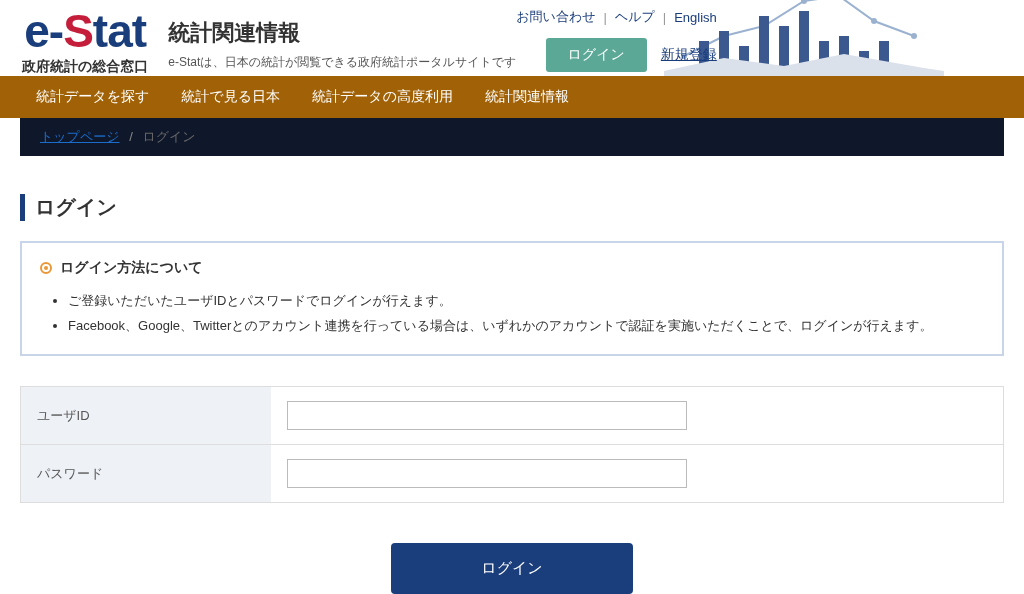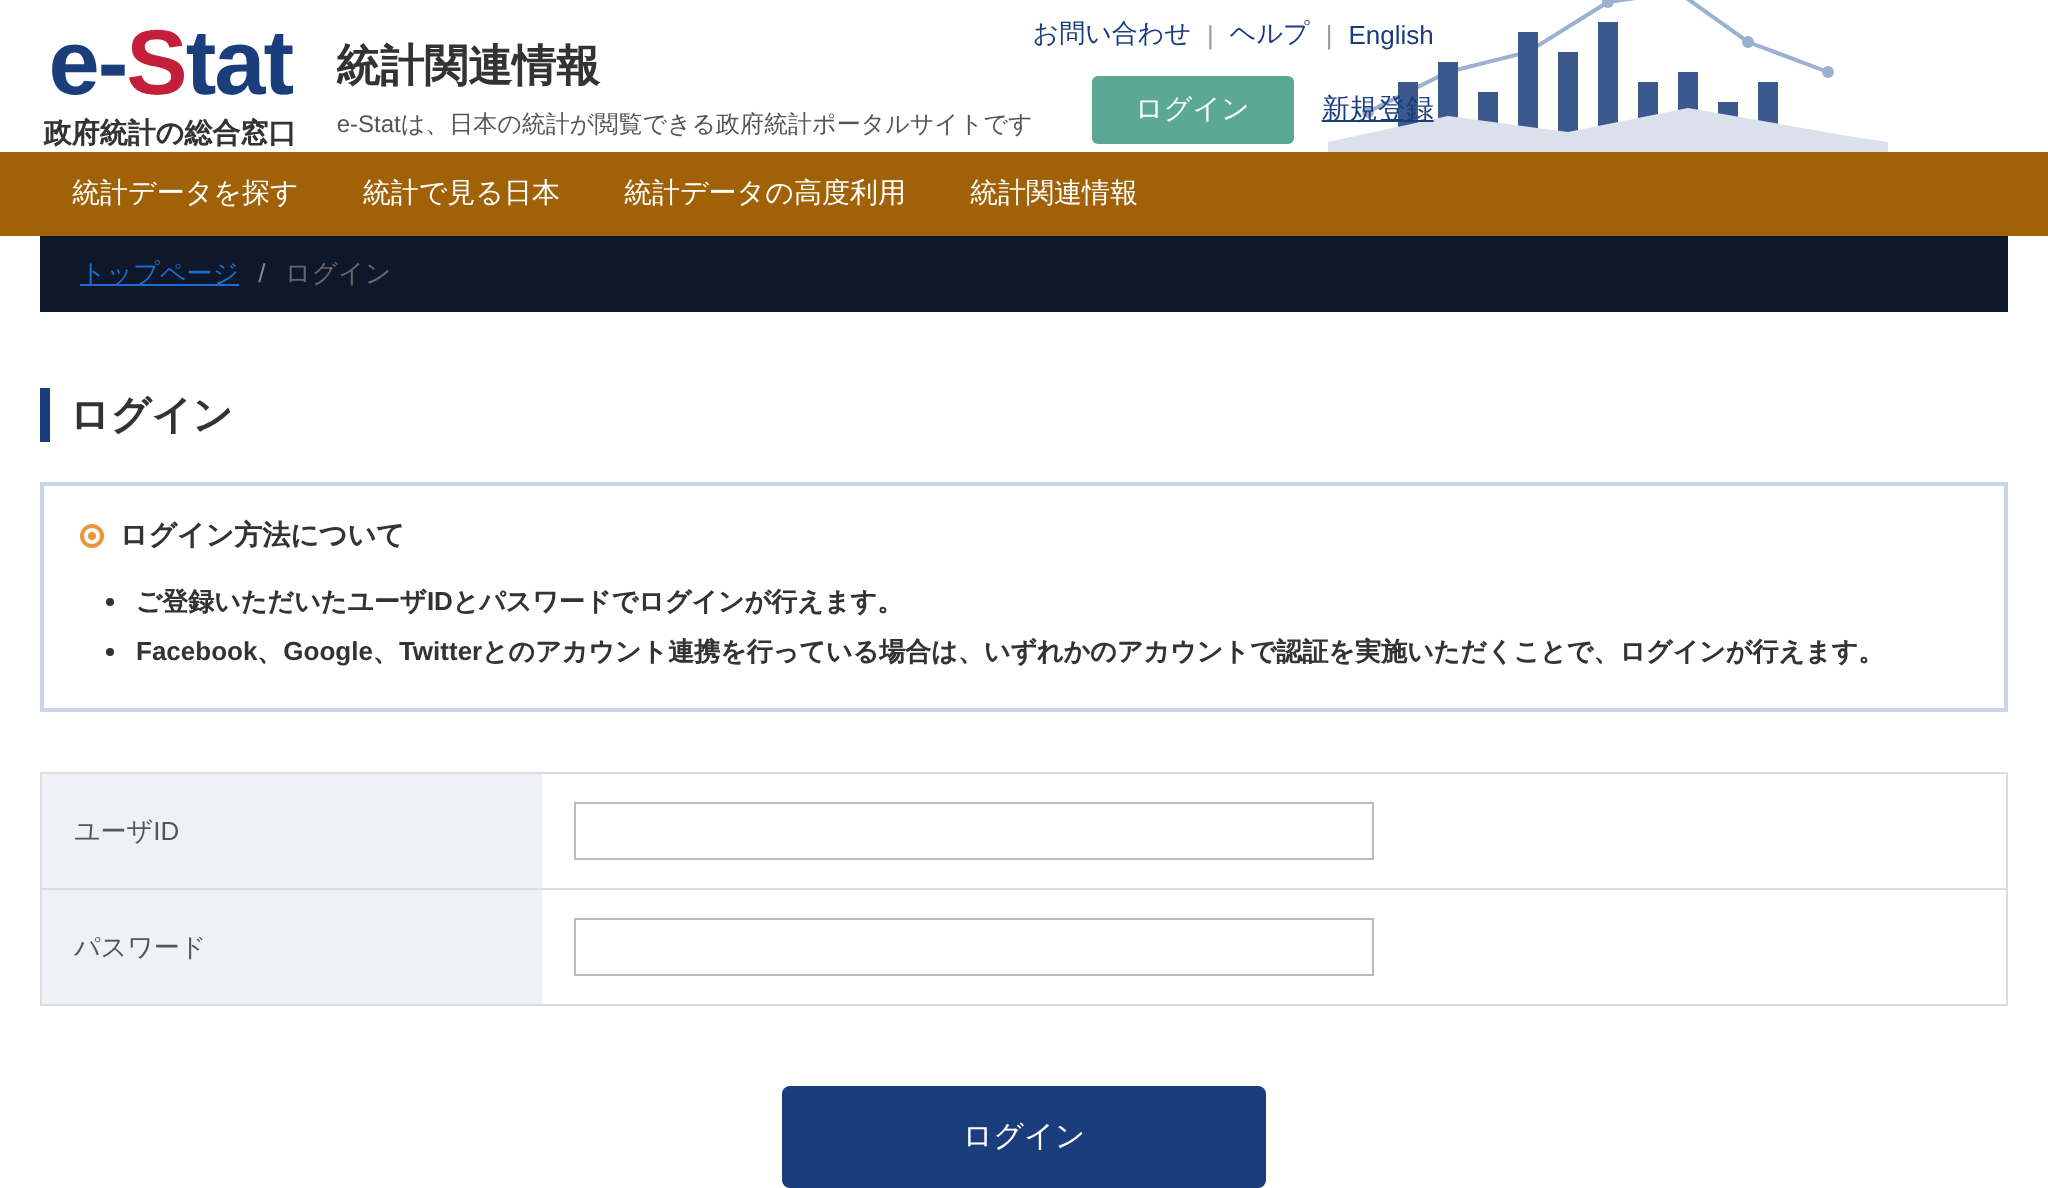--- a/index.html
+++ b/index.html
@@ -99,21 +99,21 @@
       position: relative;
     }
     .info-icon::after {
       content: "";
       position: absolute;
       width: 4px; height: 4px;
       background: #e89838;
       border-radius: 50%;
       top: 2px; left: 2px;
     }
-    .info-box ul { list-style: disc; padding-left: 28px; font-weight: bold; }
+    .info-box ul { list-style: disc; padding-left: 28px; }
     .info-box li { font-size: 13px; color: #333; line-height: 1.9; }
     
     .form-table {
       width: 100%;
       border-collapse: collapse;
       border: 1px solid #ddd;
       margin-bottom: 40px;
     }
     .form-table th {
       background: #eef1f6;

